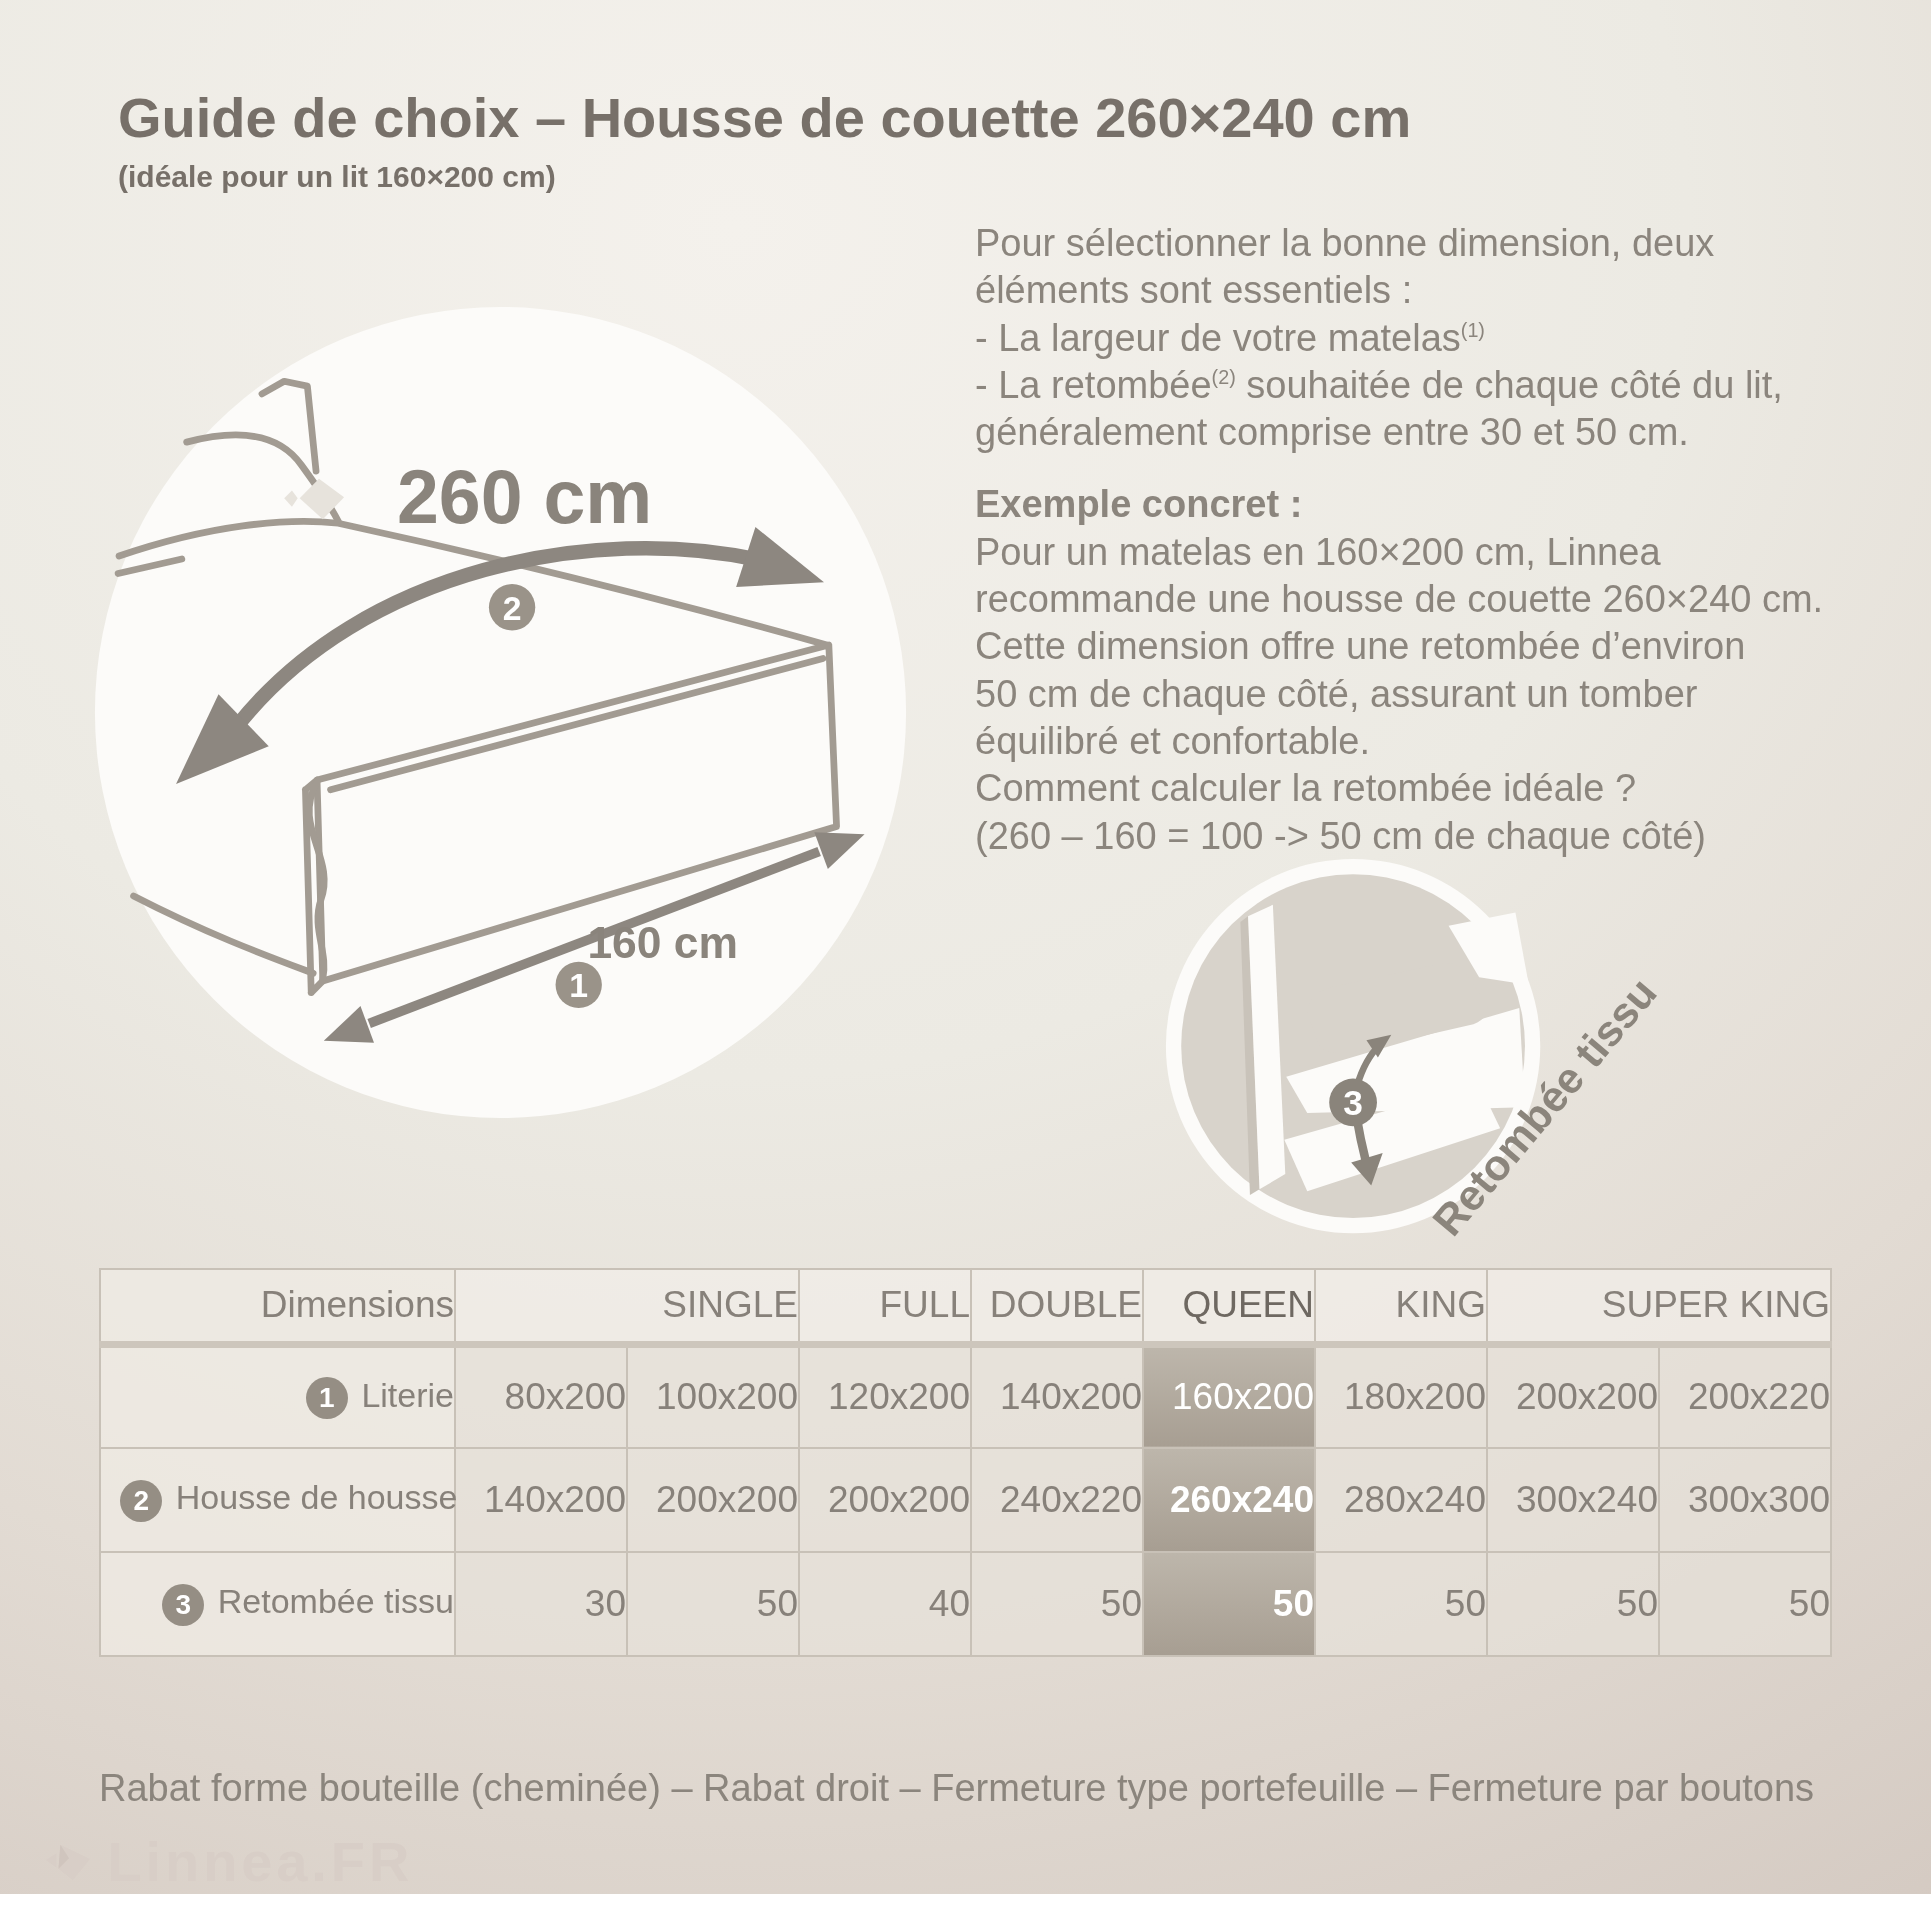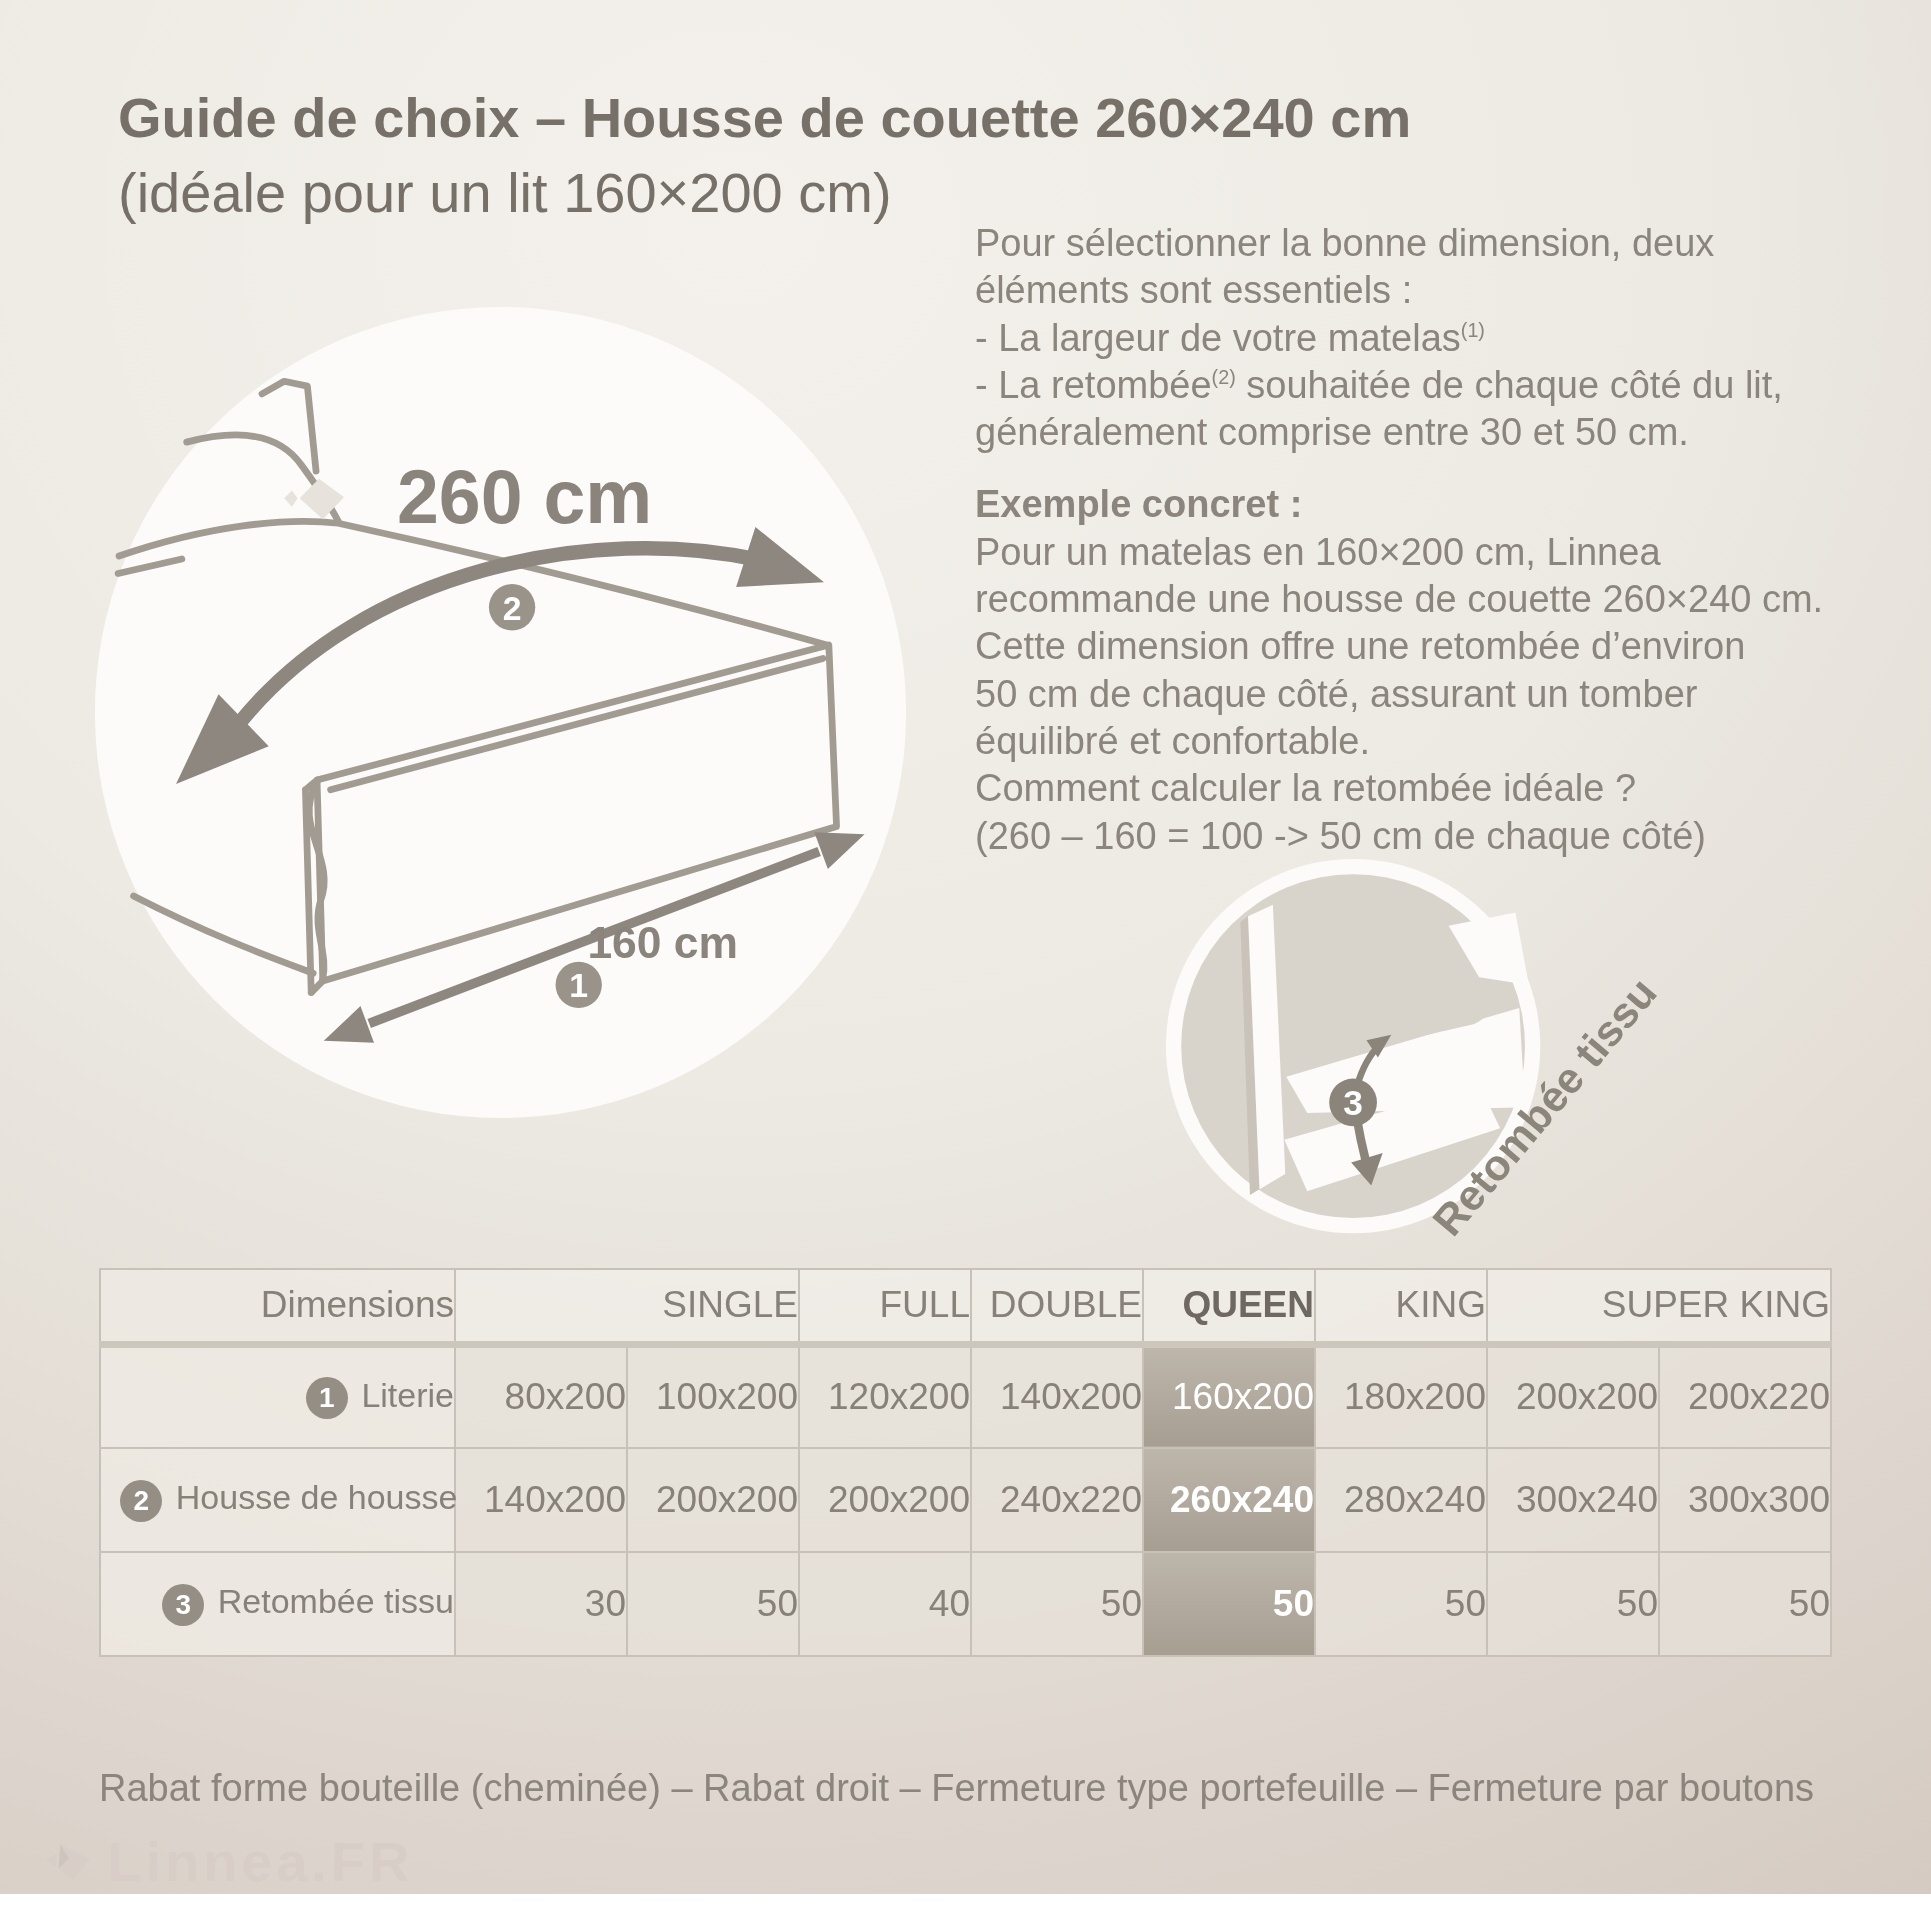--- a/index.html
+++ b/index.html
@@ -5,21 +5,21 @@
   * { margin:0; padding:0; box-sizing:border-box; }
   html,body { width:1931px; height:1931px; }
   .canvas {
     position:relative; width:1931px; height:1894px; overflow:hidden;
     font-family:"Liberation Sans", sans-serif;
     background:
       radial-gradient(130% 118% at 38% 12%,
         #f4f1ec 0%, #eceae3 38%, #e2dbd3 64%, #d5cbc3 88%, #cdc2bb 100%);
   }
   .title    { position:absolute; left:118px; top:85px;  font-size:56px; font-weight:bold; color:#777069; }
-  .subtitle { position:absolute; left:118px; top:160px; font-size:56px; font-weight:normal; color:#777069; }
+  .subtitle { position:absolute; left:118px; top:160px; font-size:30px; font-weight:bold; color:#777069; }
 
   .rightcol { position:absolute; left:975px; top:220px; width:966px;
               font-size:38px; line-height:1.245; color:#8b857d; }
   .rightcol p { white-space:pre-line; }
   .rightcol sup { font-size:0.52em; vertical-align:super; line-height:0; }
   .example-heading { font-weight:bold; margin-top:25px; }
 
   .main-circle { position:absolute; left:93px;  top:305px; }
   .drop-circle { position:absolute; left:1164px; top:857px; }
   .drop-label  { position:absolute; left:1442px; top:1205px;
@@ -27,21 +27,21 @@
                  font-size:43px; font-weight:bold; color:#8b857c; white-space:nowrap; }
 
   .size-table { position:absolute; left:99px; top:1268px; width:1730px;
                 border-collapse:collapse; table-layout:fixed; color:#87817a; }
   .size-table col.c-label { width:355px; }
   .size-table col.c-data  { width:172px; }
   .size-table th, .size-table td { border:2.9px solid #c8c1b7; text-align:right;
                 font-weight:normal; font-size:37px; vertical-align:middle; }
   .size-table thead th { height:75px; background:rgba(242,238,232,0.75);
                 border-bottom:7.7px solid #cdc6bc; }
-  .size-table thead th.hl-head { font-weight:bold; color:#6e6861;padding-left:20px; }
+  .size-table thead th.hl-head { font-weight:normal; color:#6e6861;padding-left:20px; }
   .size-table th.dimhead, .size-table tbody th { text-align:right; padding-left:19.3px;
                 background:rgba(240,236,229,0.72); }
   .size-table tbody th { font-size:34px; white-space:nowrap; }
   .size-table tbody td { height:104px; background:rgba(231,226,218,0.62); }
   .size-table td.hl { background:linear-gradient(180deg,#bdb6ab,#a79e92);
                 color:#ffffff; font-weight:bold; }
   .size-table td.hl-light { font-weight:normal; }
   .badge-row { display:inline-flex; width:42px; height:42px; border-radius:50%;
                background:#958e84; color:#fff; font-size:28px; font-weight:bold;
                align-items:center; justify-content:center; margin-right:13.5px;

